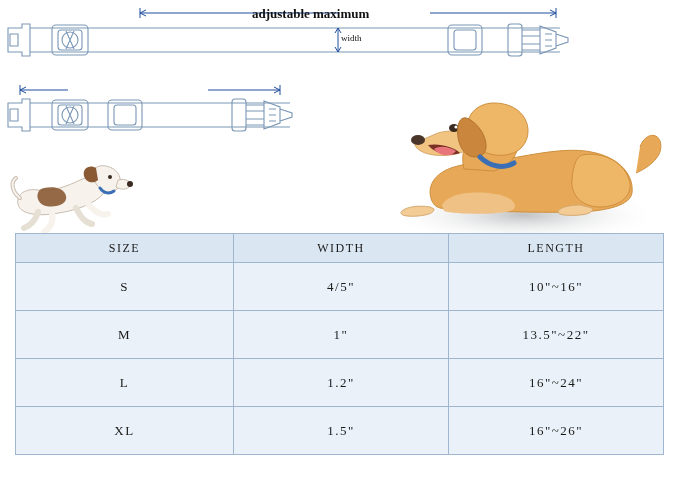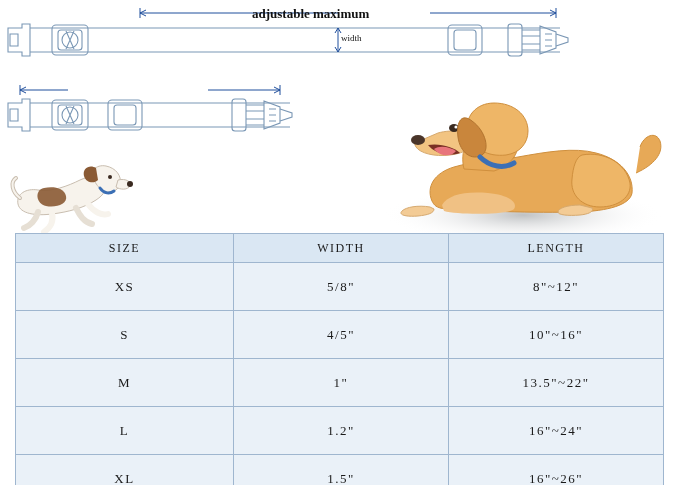--- a/index.html
+++ b/index.html
@@ -256,25 +256,20 @@
       </colgroup>
       <thead>
         <tr>
           <th>SIZE</th>
           <th>WIDTH</th>
           <th>LENGTH</th>
         </tr>
       </thead>
       <tbody>
         <tr>
-          <td>XS</td>
-          <td>5/8"</td>
-          <td>8"~12"</td>
-        </tr>
-        <tr>
           <td>S</td>
           <td>4/5"</td>
           <td>10"~16"</td>
         </tr>
         <tr>
           <td>M</td>
           <td>1"</td>
           <td>13.5"~22"</td>
         </tr>
         <tr>

